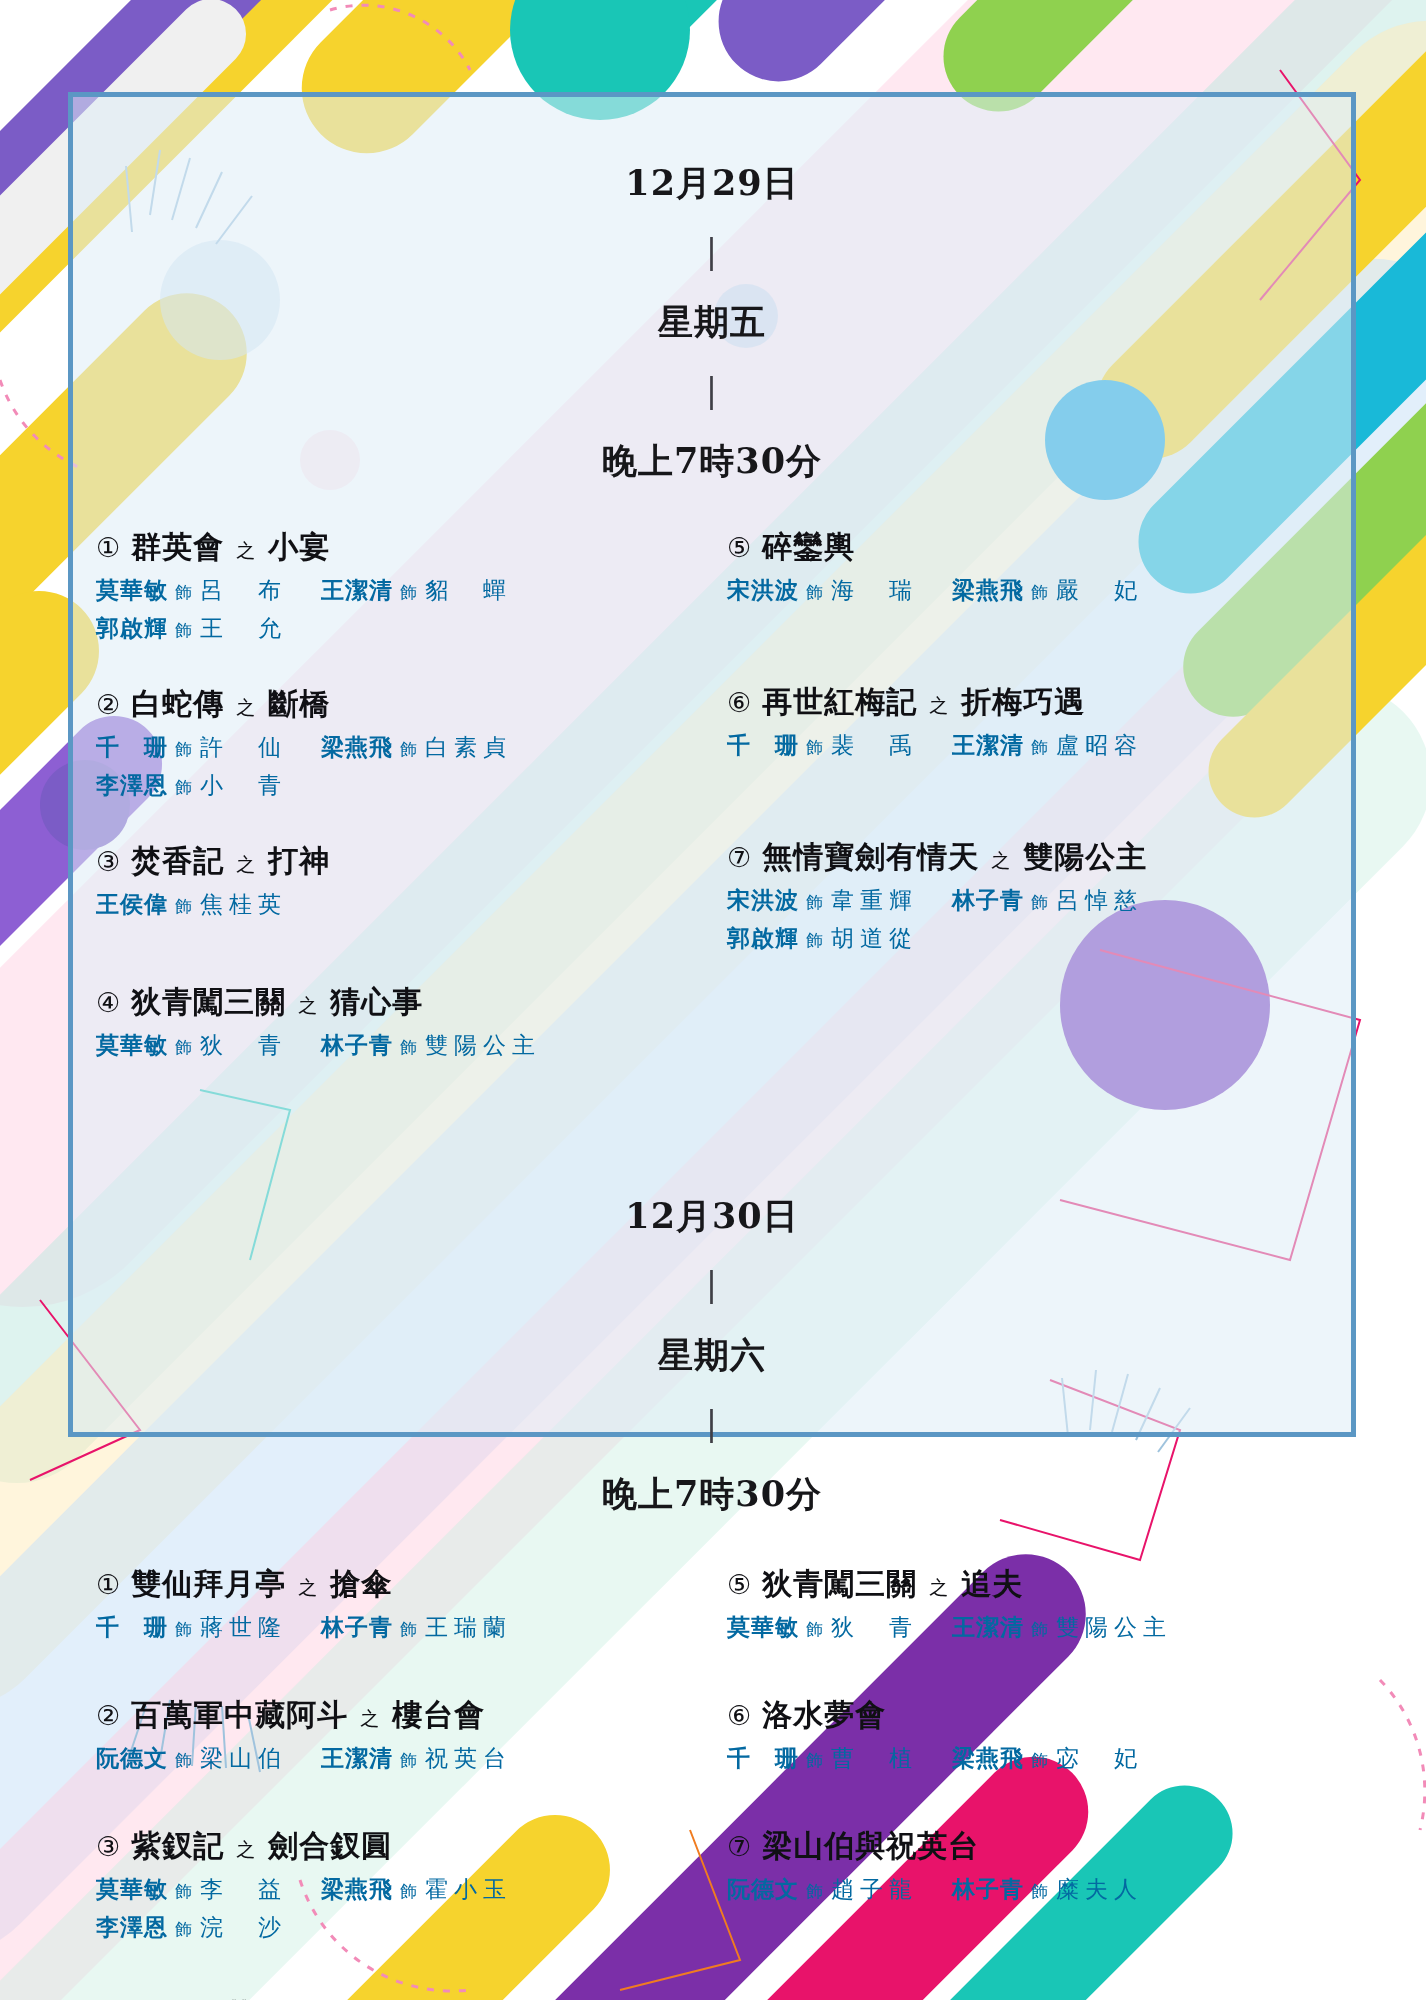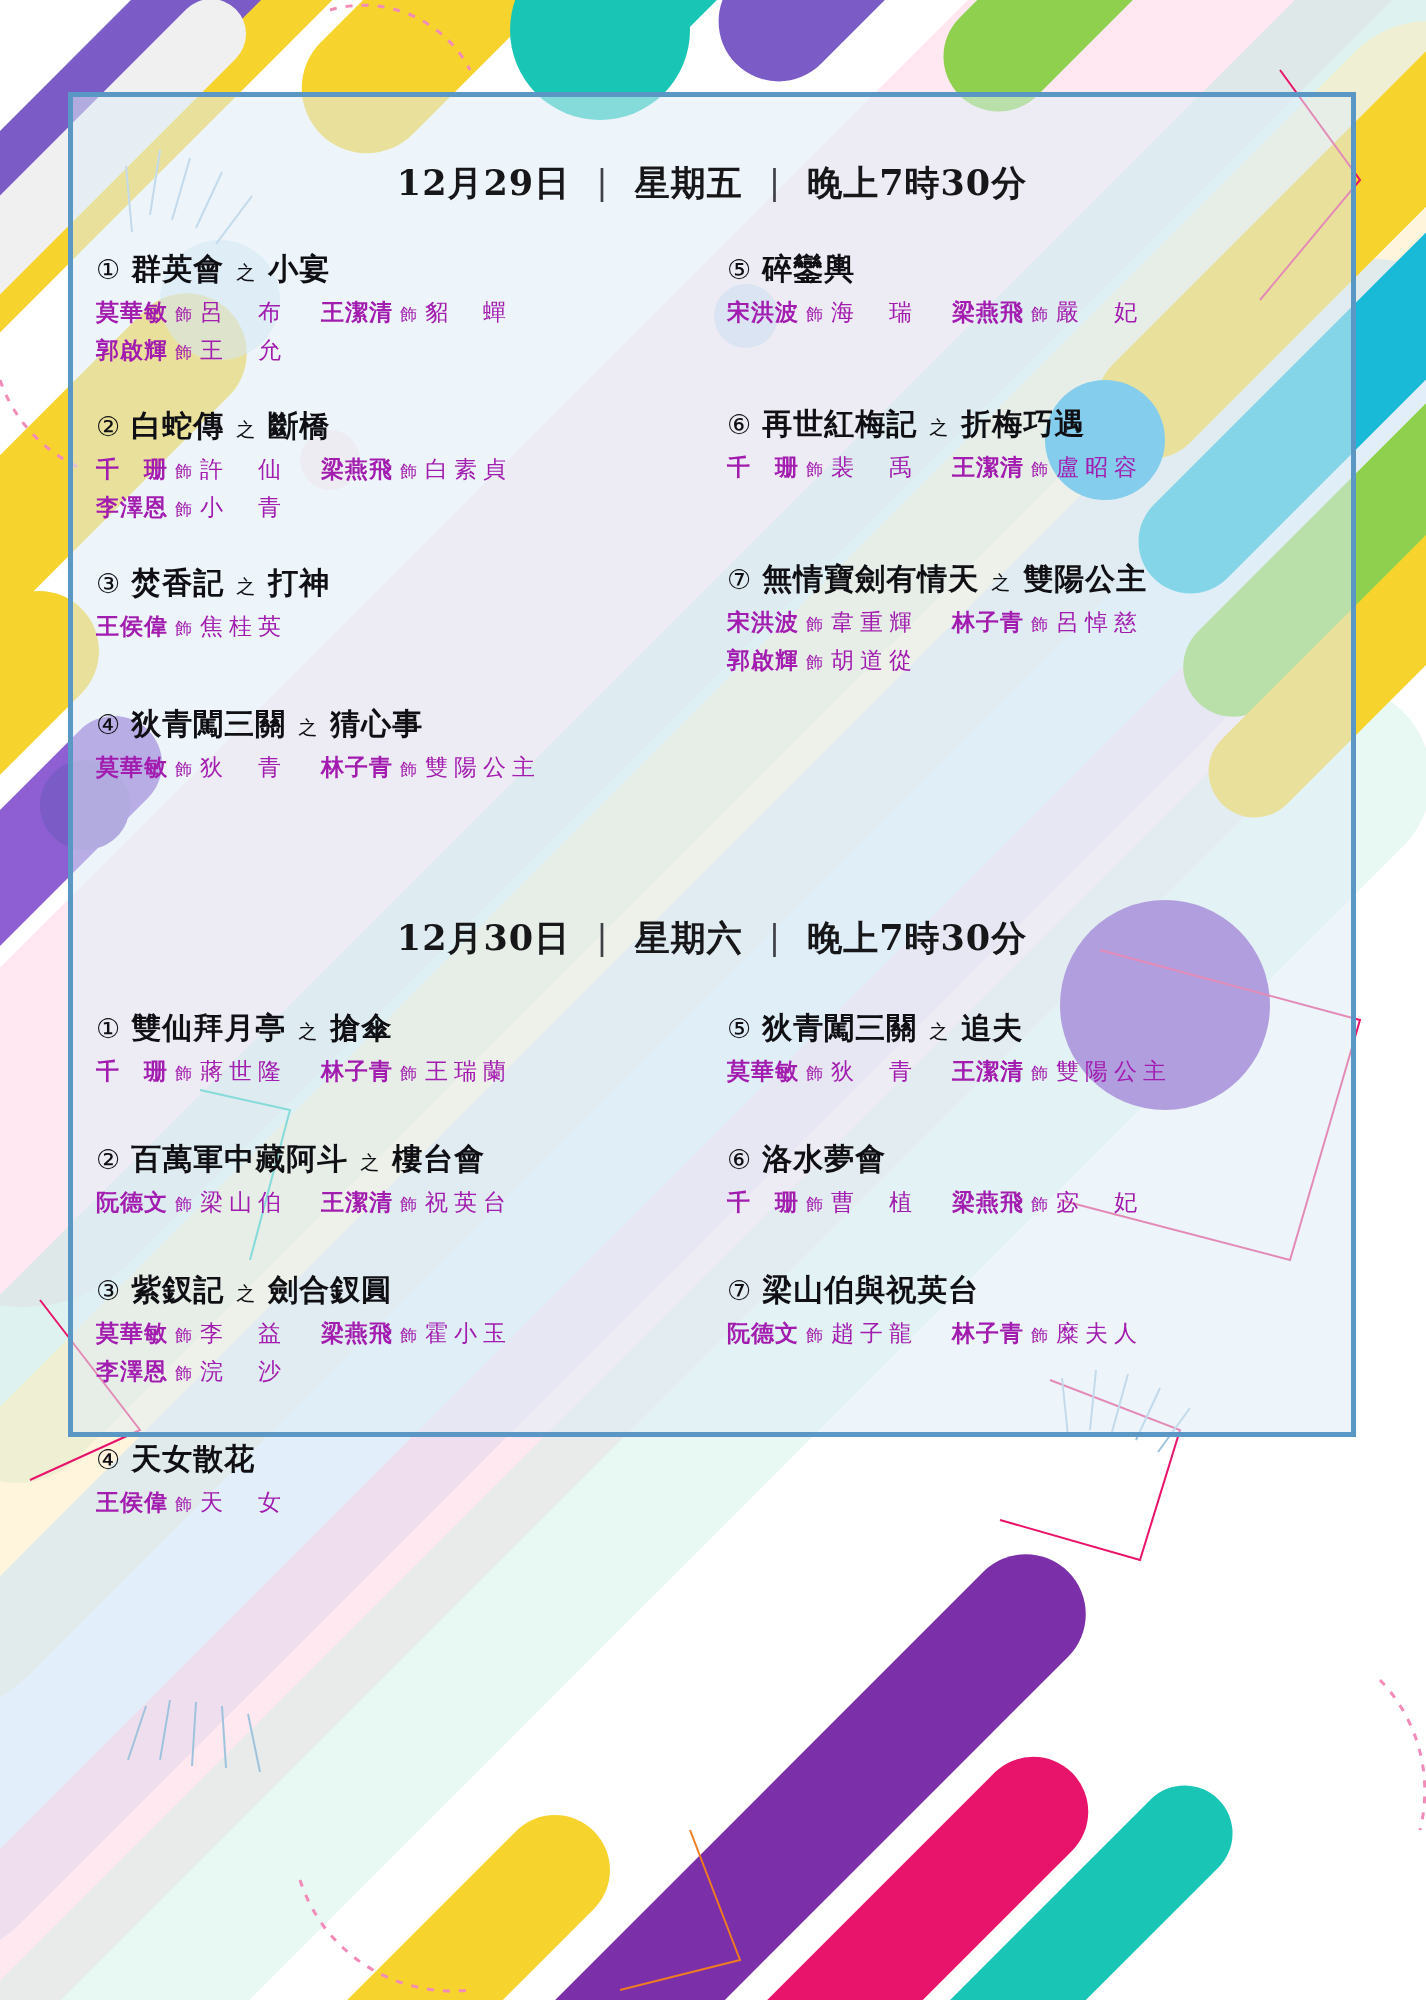--- a/index.html
+++ b/index.html
@@ -45,20 +45,21 @@
     text-align:center;
     font-weight:bold;
     color:#17171a;
     letter-spacing:1px;
     display:flex;
     align-items:center;
     justify-content:center;
     gap:26px;
     font-size:35px;
     font-family:"DejaVu Serif","Liberation Serif",serif;
+    flex-direction:column;
   }
   .day-header .sep{
     color:#3f3f46;
     font-weight:400;
     font-size:34px;
     transform:translateY(-2px);
   }
   .cols{
     display:flex;
     gap:30px;
@@ -85,21 +86,21 @@
     font-size:19px;
     font-weight:normal;
     padding:0 2px;
   }
   .cast-line{
     display:flex;
     flex-wrap:wrap;
     align-items:baseline;
     margin-top:7px;
     font-size:23px;
-    color:#a21caf;
+    color:#0369a1;
     letter-spacing:1px;
   }
   .cast{
     display:flex;
     align-items:baseline;
     margin-right:34px;
     white-space:nowrap;
   }
   .actor{font-weight:bold;}
   .shi{font-size:17px;padding:0 7px;font-weight:normal;}

